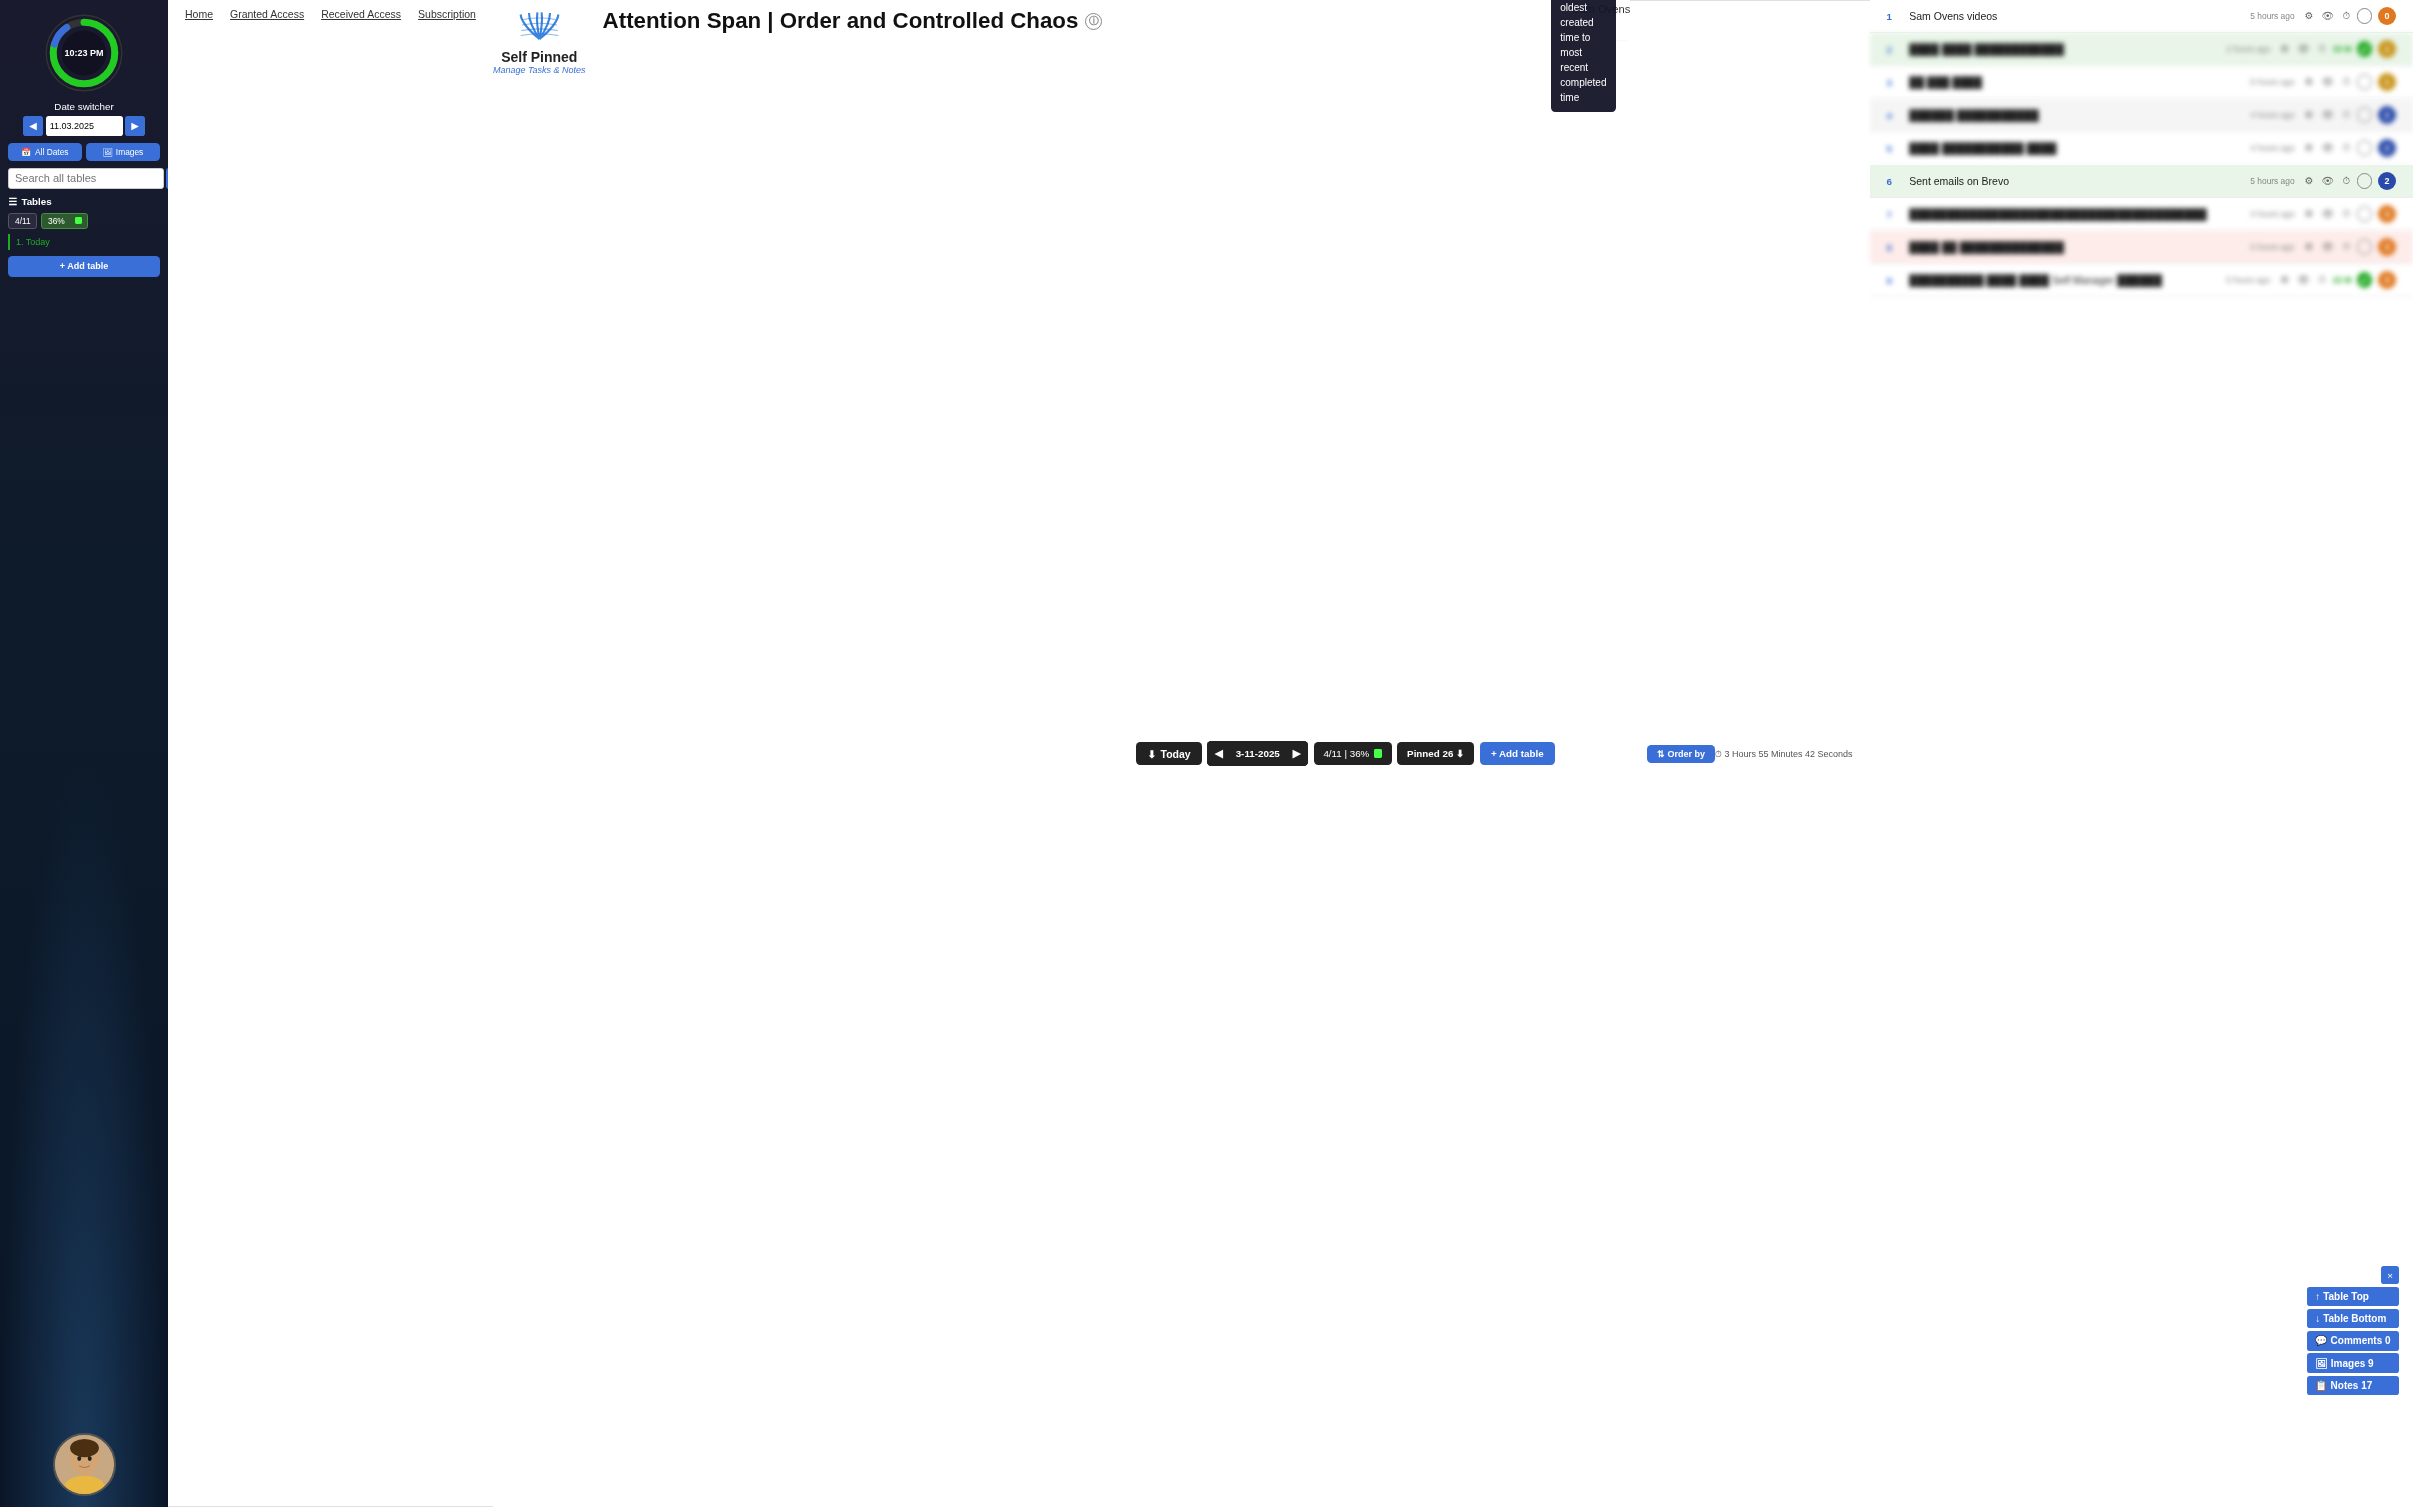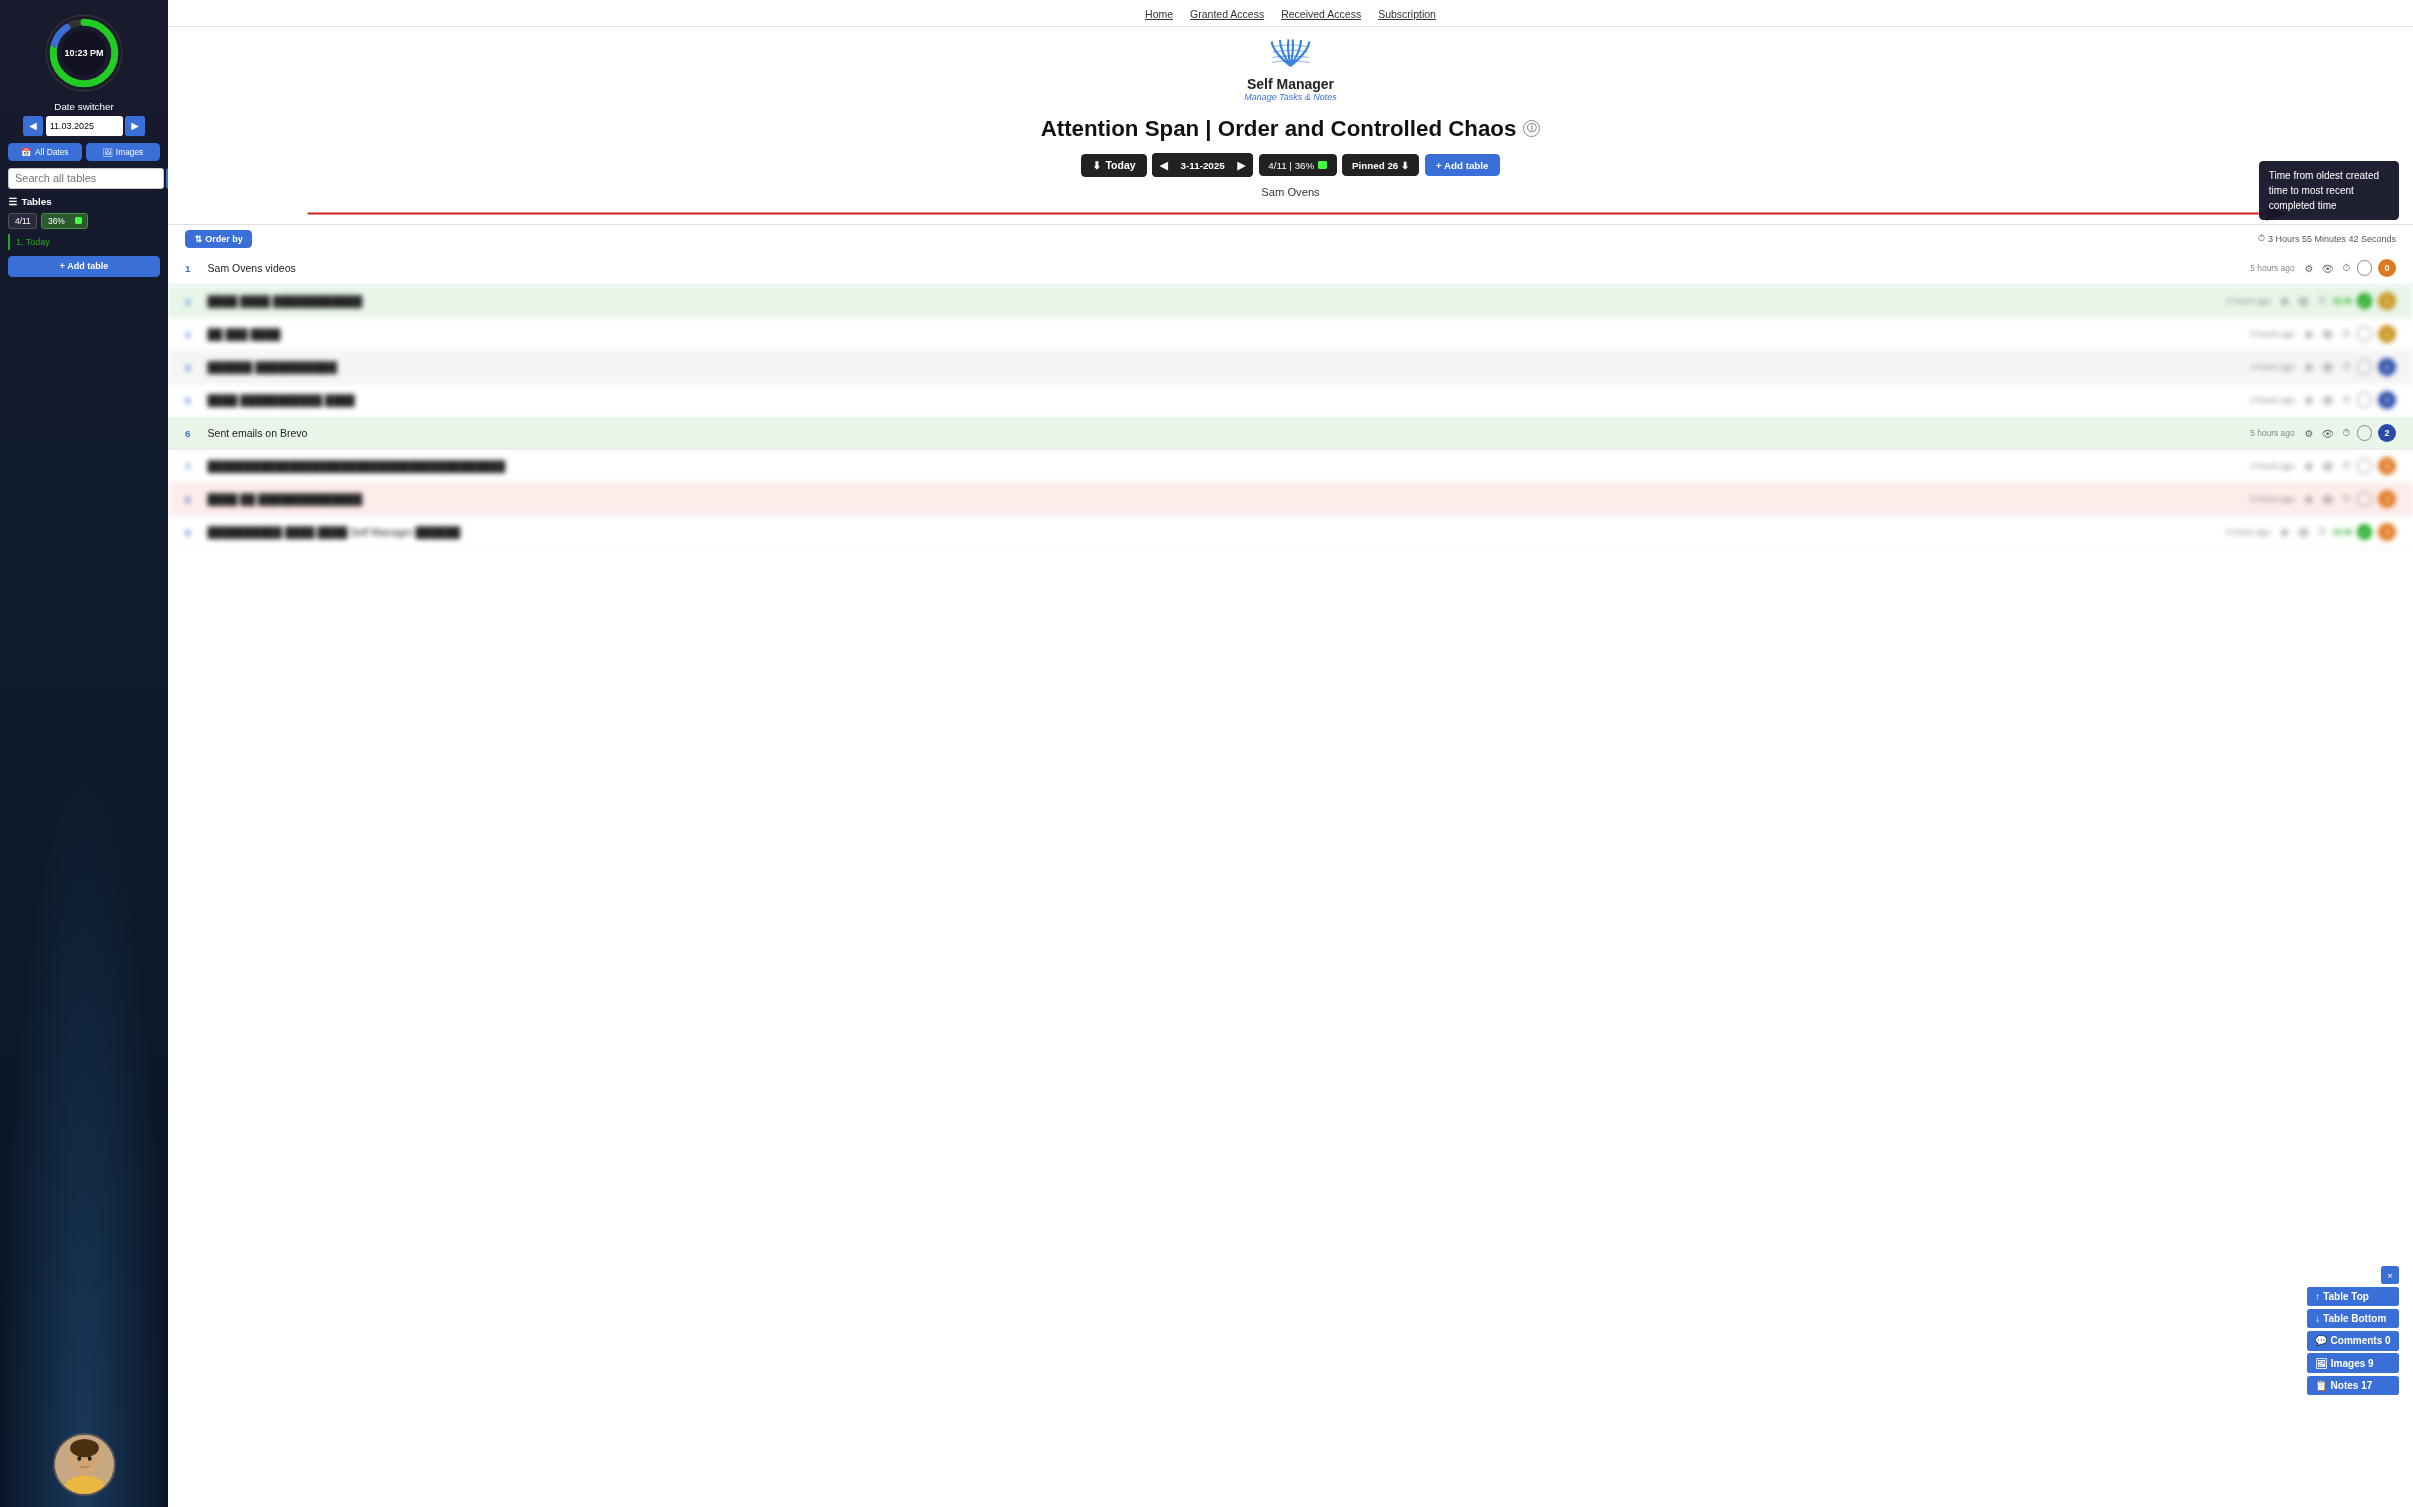--- a/index.html
+++ b/index.html
@@ -200,21 +200,21 @@
       background: linear-gradient(135deg, #c8a882 0%, #b8956a 50%, #8b6914 100%);
       display: flex; align-items: center; justify-content: center;
     }
 
     
     .main {
       flex: 1;
       background: white;
       overflow-y: auto;
       display: flex;
-      flex-direction: column;
+      flex-direction: row;
     }
 
     
     .top-nav {
       display: flex;
       justify-content: center;
       gap: 17px;
       padding: 8.4px 17px 5.6px;
       border-bottom: 0.7px solid #e0e0e0;
       background: white;
@@ -611,21 +611,21 @@
         <path d="M35 40 Q60 20 62 5"></path>
       </g>
 
       <g stroke="#1a6fd8" stroke-width="1.5" fill="none" opacity="0.5">
         <path d="M12 12 Q35 8 58 12"></path>
         <path d="M10 20 Q35 15 60 20"></path>
         <path d="M9 28 Q35 23 61 28"></path>
         <path d="M8 35 Q35 30 62 35"></path>
       </g>
     </svg>
-    <div class="logo-title">Self Manager</div>
+    <div class="logo-title">Self Pinned</div>
     <div class="logo-subtitle">Manage Tasks &amp; Notes</div>
   </div>
 
   <div class="page-title-area">
     <div class="page-title">
       <span>Attention Span | Order and Controlled Chaos</span>
       <span class="info-icon">ⓘ</span>
     </div>
   </div>
 

